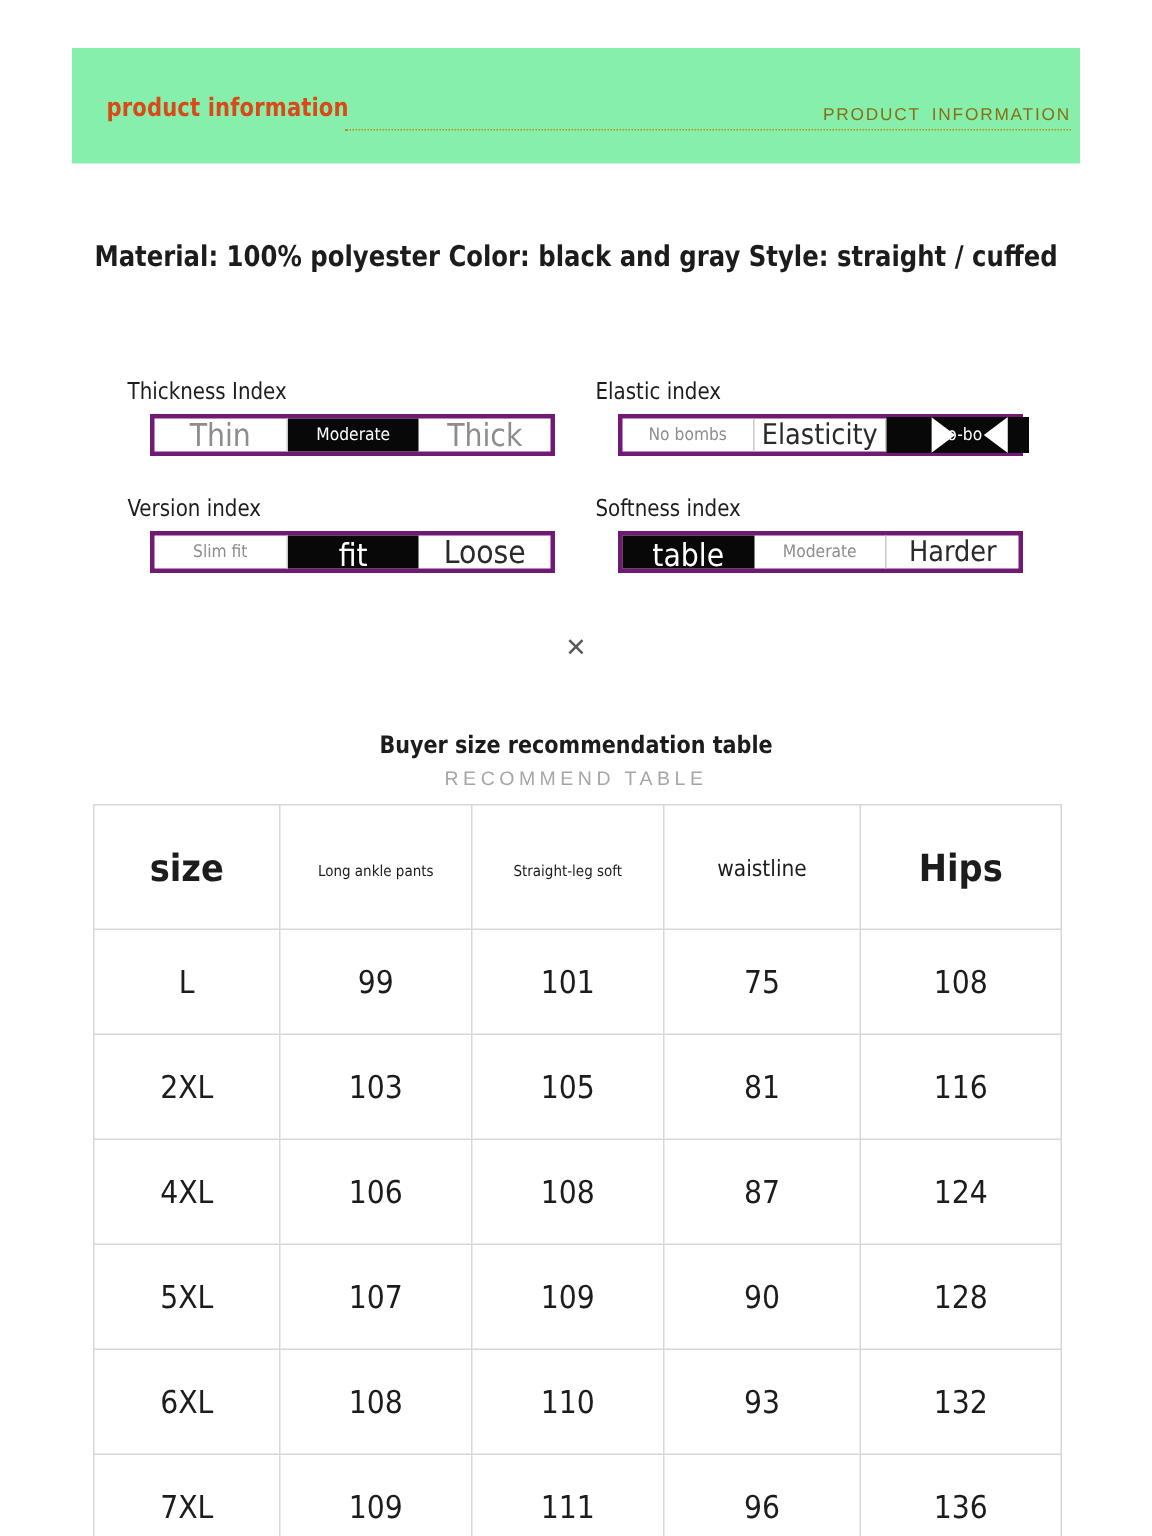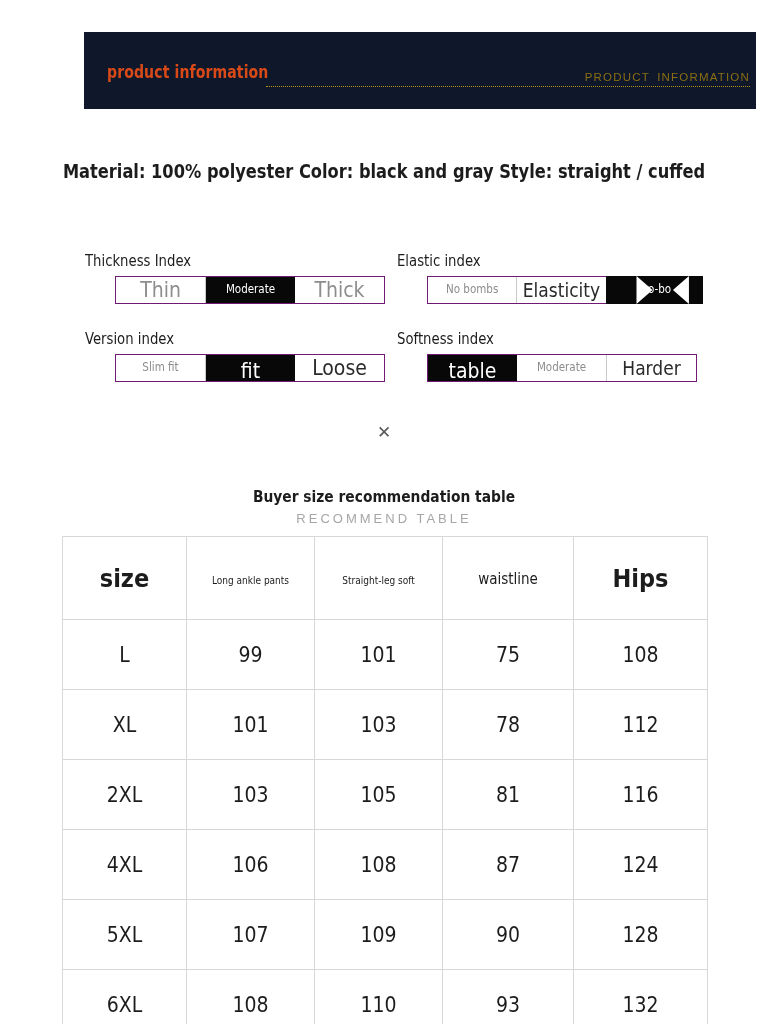--- a/index.html
+++ b/index.html
@@ -16,22 +16,21 @@
     position: relative;
   }
 
   
   .banner {
     position: absolute;
     left: 48px;
     top: 32px;
     width: 672px;
     height: 77px;
-    background: #0f172a;
-    margin-left: 36px;
+    background: #86efac;
   }
   .banner-inner {
     position: absolute;
     left: 0;
     top: 0;
     right: 0;
     bottom: 0;
   }
   .banner-title {
     position: absolute;
@@ -99,24 +98,24 @@
     font-size: 15.5px;
     font-weight: normal;
     color: #1c1c1c;
     margin-bottom: 6px;
     white-space: nowrap;
     transform: scaleX(0.95);
     transform-origin: left center;
   }
   .idx-bar {
     position: relative;
-    margin-left: 30px;
+    margin-left: 15px;
     width: 270px;
     height: 28px;
-    border: 1px solid #701a75;
+    border: 3px solid #701a75;
     box-sizing: border-box;
     display: flex;
     background: #fff;
   }
   .seg {
     flex: 1 1 0;
     position: relative;
     display: flex;
     align-items: center;
     justify-content: center;
@@ -346,27 +345,20 @@
     </tr>
 
     <tr class="body">
       <td>L</td>
       <td>99</td>
       <td>101</td>
       <td>75</td>
       <td>108</td>
     </tr>
     <tr class="body">
-      <td>XL</td>
-      <td>101</td>
-      <td>103</td>
-      <td>78</td>
-      <td>112</td>
-    </tr>
-    <tr class="body">
       <td>2XL</td>
       <td>103</td>
       <td>105</td>
       <td>81</td>
       <td>116</td>
     </tr>
     <tr class="body">
       <td>4XL</td>
       <td>106</td>
       <td>108</td>

